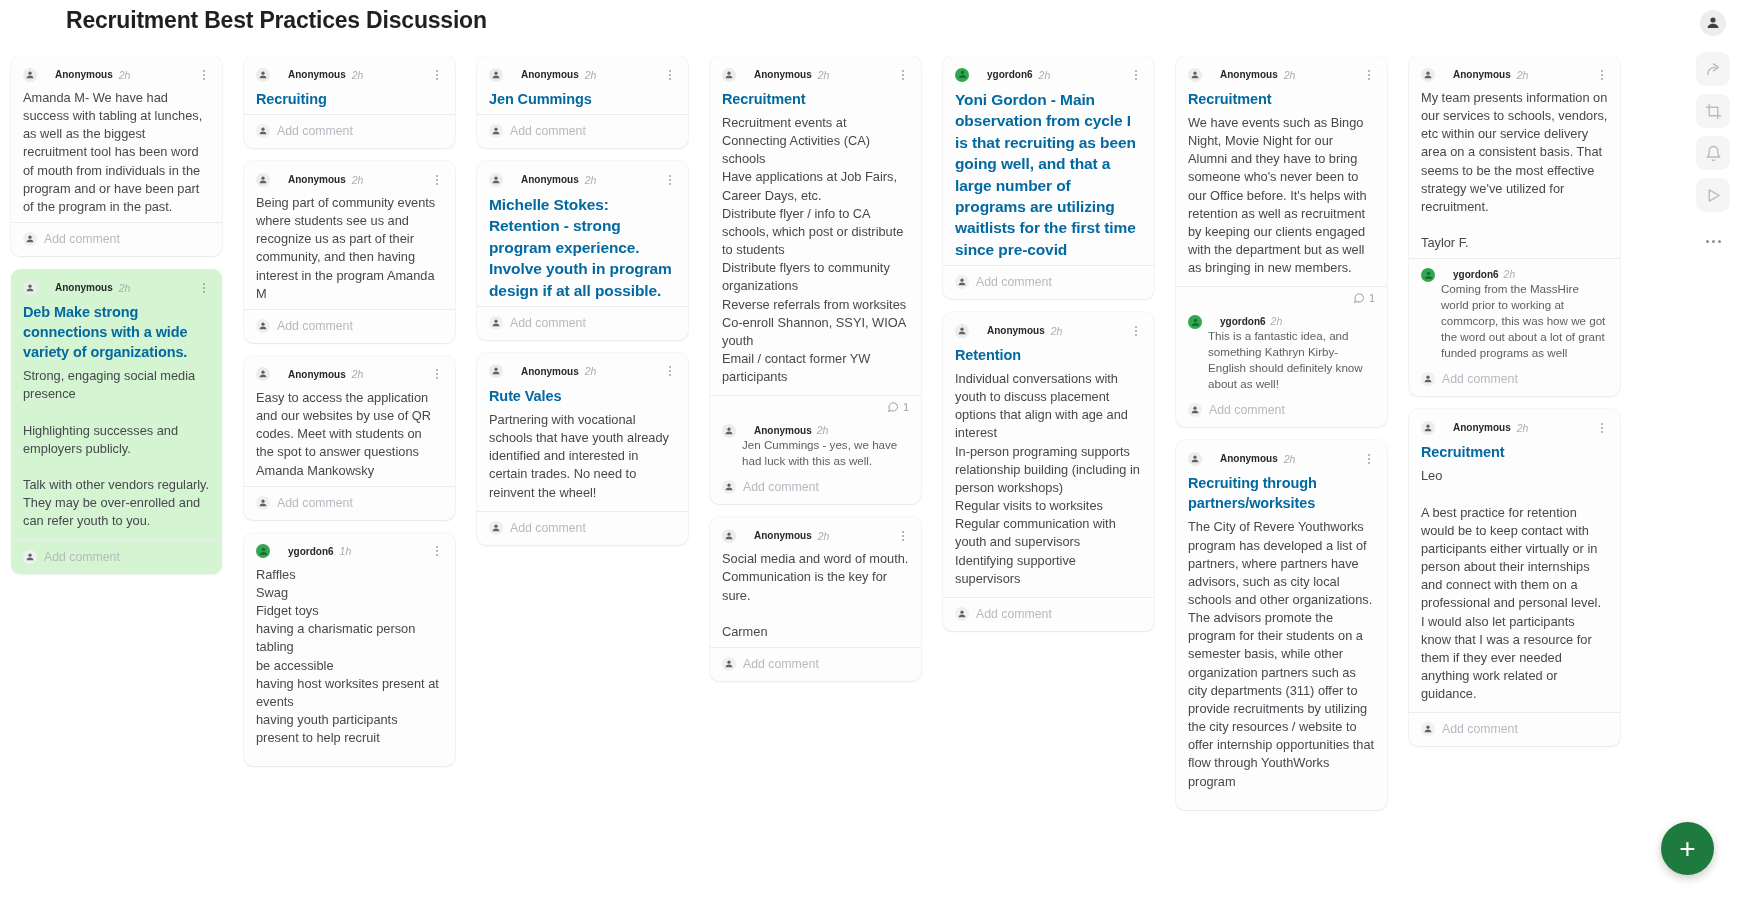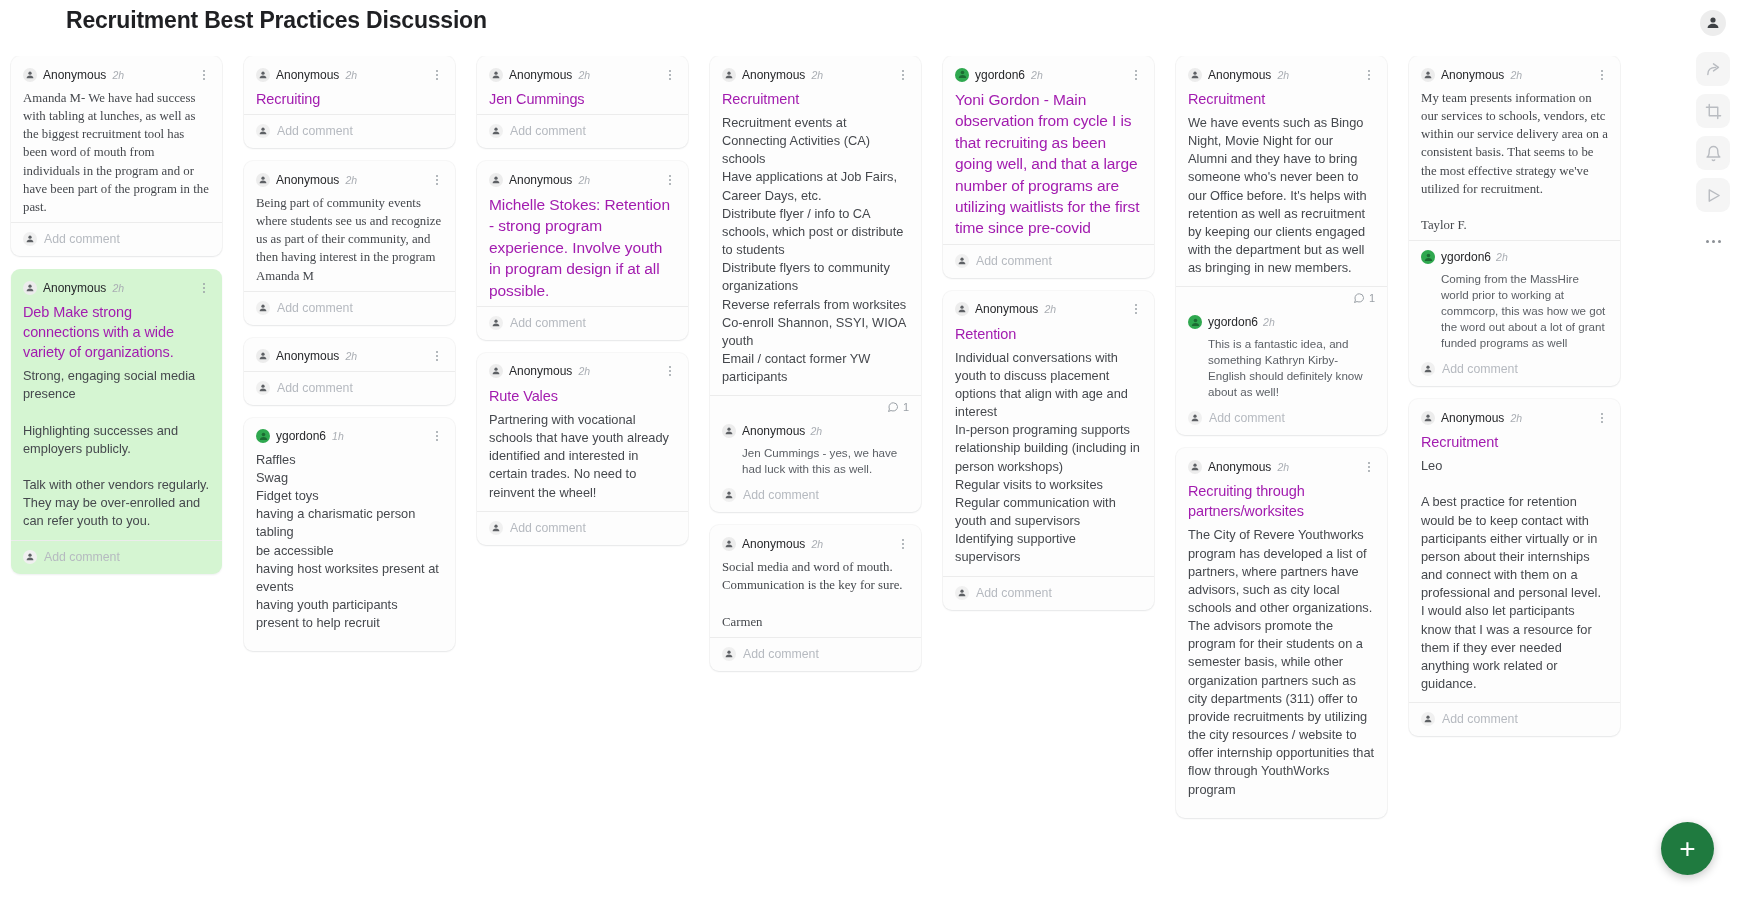--- a/index.html
+++ b/index.html
@@ -62,59 +62,60 @@
   .avatar {
     width: 14px; height: 14px;
     border-radius: 50%;
     background: #ececec;
     display: flex; align-items: center; justify-content: center;
     flex: 0 0 14px;
   }
   .avatar svg { display:block; }
   .avatar.green { background: #2fa84f; }
   .author {
-    font-size: 12px;
-    font-weight: 400;
+    font-size: 10px;
+    font-weight: 700;
     color: #27282b;
     white-space: nowrap;
+    margin-left: 12px;
   }
   .time {
     font-size: 10.5px;
     color: #a9adb3;
     font-weight: 400;
     font-style: italic;
   }
   .kebab {
     margin-left: auto;
     width: 12px; height: 14px;
     display:flex; flex-direction: column; align-items:center; justify-content:center; gap:2px;
     cursor: pointer;
   }
   .kebab i { width:2px; height:2px; border-radius:50%; background:#9aa0a6; display:block; }
 
   .card-title {
     font-size: 14.5px;
-    font-weight: 400;
-    color: #a21caf;
+    font-weight: 700;
+    color: #0369a1;
     line-height: 1.38;
     margin-bottom: 5px;
     letter-spacing: -0.1px;
   }
   .card-title.big {
     font-size: 15.5px;
     line-height: 1.38;
   }
   .card-body {
     font-size: 12.8px;
     line-height: 1.42;
     color: #45484d;
     white-space: pre-wrap;
     margin-bottom: 9px;
   }
-  .card-body.tight { margin-bottom: 6px; font-family: Liberation Serif, serif; }
+  .card-body.tight { margin-bottom: 6px; }
 
   .divider { height: 1px; background: #ececec; margin: 0 -12px; }
 
   .reply-count {
     display:flex; align-items:center; justify-content:flex-end;
     gap: 4px;
     padding: 5px 0 2px 0;
     font-size: 11px;
     color: #9aa0a6;
   }
@@ -123,21 +124,21 @@
     display: flex;
     gap: 6px;
     padding: 9px 0 2px 0;
   }
   .reply-main { flex: 1; min-width: 0; }
   .reply-head { display:flex; align-items:center; gap:5px; }
   .reply-body {
     font-size: 11.6px;
     line-height: 1.38;
     color: #5b5f65;
-    margin-top: 7px;
+    margin-top: 1px;
     white-space: pre-wrap;
   }
 
   .add-comment {
     display: flex;
     align-items: flex-start;
     gap: 7px;
     padding: 9px 0 10px 0;
     color: #b6bac0;
     font-size: 12.3px;
@@ -350,20 +351,21 @@
               </svg>
             </span>
             <span class="author">Anonymous</span>
             <span class="time">2h</span>
             <span class="kebab">
               <i></i>
               <i></i>
               <i></i>
             </span>
           </div>
+          <div class="card-body tight">Easy to access the application and our websites by use of QR codes. Meet with students on the spot to answer questions Amanda Mankowsky</div>
           <div class="divider"></div>
           <div class="add-comment">
             <span class="avatar">
               <svg width="10" height="10" viewBox="0 0 16 16" fill="#5d6064">
                 <circle cx="8" cy="5" r="2.6"></circle>
                 <path d="M2.6 13c0-2.7 2.4-4.3 5.4-4.3s5.4 1.6 5.4 4.3z"></path>
               </svg>
             </span>
             <span>Add comment</span>
           </div>

